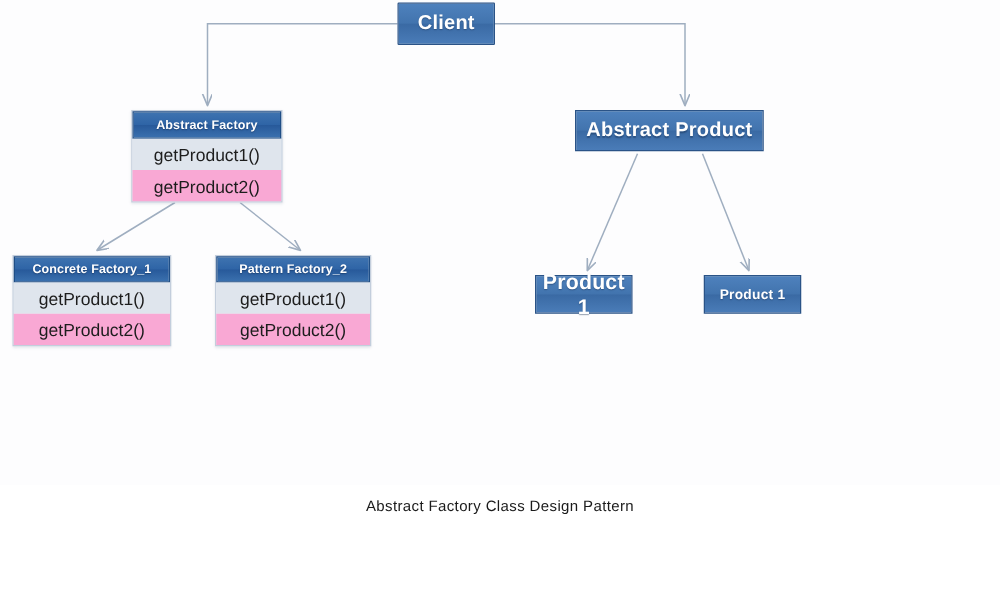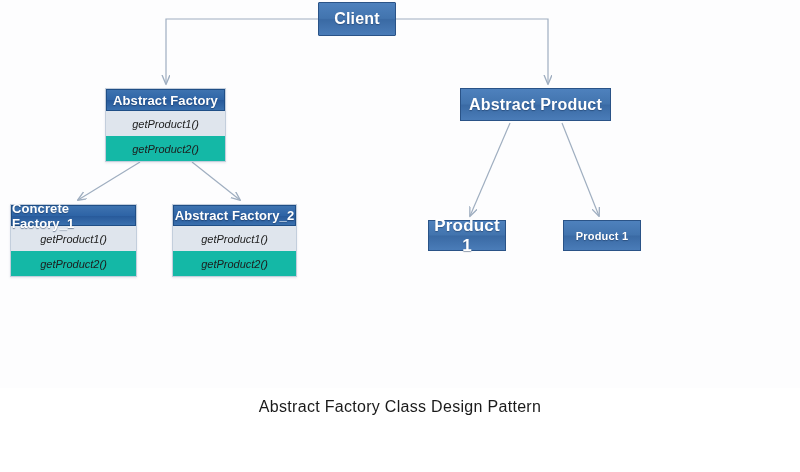--- a/index.html
+++ b/index.html
@@ -48,41 +48,40 @@
   .class-box {
     border: 1px solid #C3CEDC;
     background: #F2F5F9;
     box-shadow: 0 1px 2px rgba(120,135,155,0.18);
   }
   .class-header {
     background: linear-gradient(to bottom, #3E73B0 0%, #2E64A6 50%, #27599A 51%, #3A70AE 100%);
     border: 1px solid #1F4E86;
     color: #ffffff;
     font-weight: bold;
-    font-size: 13px;
-    text-align: left;
+    font-size: 10px;
+    text-align: right;
     display: flex;
     align-items: center;
     justify-content: center;
     letter-spacing: 0.1px;
     text-shadow: 0 1px 1px rgba(15,40,75,0.5);
     box-sizing: border-box;
   }
   .class-row {
     display: flex;
     align-items: center;
     justify-content: center;
-    font-size: 11px;
+    font-size: 14px;
     color: #1d1d1d;
     box-sizing: border-box;
     text-align: left;
-    font-style: italic;
   }
   .row-shade-a { background: #DFE5ED; }
-  .row-shade-b { background: #14b8a6; }
+  .row-shade-b { background: #f9a8d4; }
 
   
   #node-client        { left: 318px; top: 2px;   width: 78px;  height: 34px; font-size: 16px; border-radius: 1px; }
   #node-abstract-factory { left: 105px; top: 88px; width: 121px; }
   #node-abstract-factory .class-header { height: 22px; }
   #node-abstract-factory .class-row { height: 25px; }
   #node-abstract-product { left: 460px; top: 88px; width: 151px; height: 33px; font-size: 16px; }
   #node-concrete-factory-1 { left: 10px;  top: 204px; width: 127px; }
   #node-concrete-factory-1 .class-header { height: 21px; }
   #node-concrete-factory-1 .class-row { height: 25px; }
@@ -91,21 +90,21 @@
   #node-concrete-factory-2 .class-row { height: 25px; }
   #node-product-1 { left: 428px; top: 220px; width: 78px; height: 31px; font-size: 17px; }
   #node-product-2 { left: 563px; top: 220px; width: 78px; height: 31px; font-size: 11px; }
 
   #diagram-caption {
     position: absolute;
     left: 0;
     top: 398px;
     width: 800px;
     text-align: center;
-    font-size: 16px;
+    font-size: 12px;
     color: #1a1a1a;
     letter-spacing: 0.3px;
   }
 </style>
 </head>
 <body>
 
 <div id="canvas">
 
   <svg class="connectors" viewBox="0 0 800 472">
@@ -142,21 +141,21 @@
     <span>Abstract Product</span>
   </div>
 
   <div class="node class-box" id="node-concrete-factory-1">
     <div class="class-header">Concrete Factory_1</div>
     <div class="class-row row-shade-a">getProduct1()</div>
     <div class="class-row row-shade-b">getProduct2()</div>
   </div>
 
   <div class="node class-box" id="node-concrete-factory-2">
-    <div class="class-header">Abstract Factory_2</div>
+    <div class="class-header">Pattern Factory_2</div>
     <div class="class-row row-shade-a">getProduct1()</div>
     <div class="class-row row-shade-b">getProduct2()</div>
   </div>
 
   <div class="node solid-box" id="node-product-1">
     <span>Product 1</span>
   </div>
 
   <div class="node solid-box" id="node-product-2">
     <span>Product 1</span>

